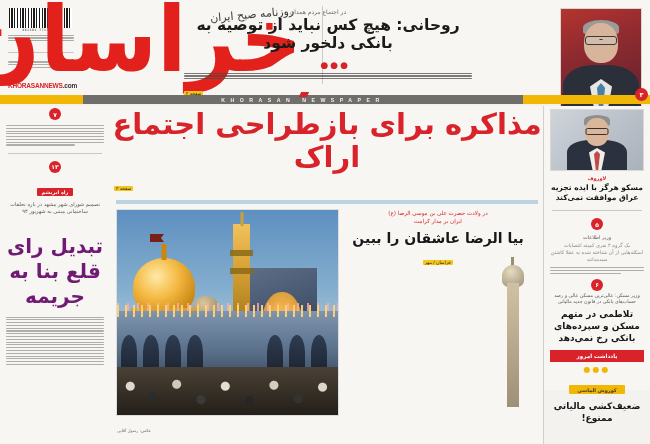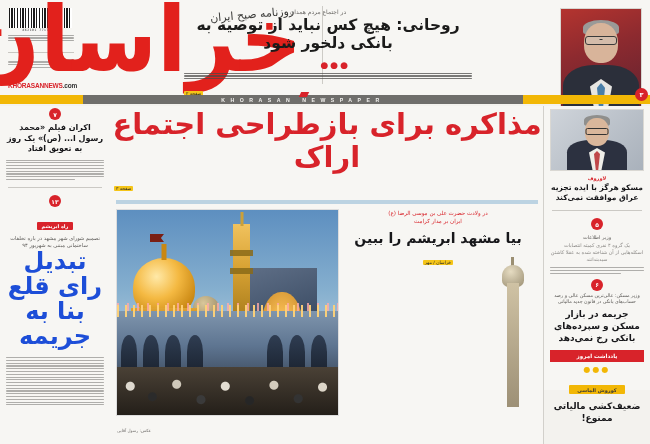--- a/index.html
+++ b/index.html
@@ -189,22 +189,22 @@
   }
   .hr{height:1px;background:#cbc9c4;margin:7px 2px;}
   .tag-red{
     display:inline-block;background:#d8232a;color:#fff;font-size:5px;
     padding:1px 5px;border-radius:1px;font-weight:bold;
   }
   .kicker-sm{
     font-size:5.2px;line-height:7px;color:#5d5b58;text-align:center;margin-top:3px;
   }
   .bighead-left{
-    font-size:24px;line-height:25px;font-weight:bold;color:#1d4ed8;
-    text-align:center;letter-spacing:-1px;margin-top:0;
+    font-size:20px;line-height:25px;font-weight:bold;color:#701a75;
+    text-align:center;letter-spacing:-1px;margin-top:19px;
   }
 
   
   .c-kicker{
     font-size:8.5px;color:#3c3b39;text-align:center;margin-top:4px;font-weight:bold;
   }
   .c-head{
     font-size:29px;line-height:33px;font-weight:bold;color:#d8232a;
     text-align:center;letter-spacing:-1.4px;margin-top:2px;
   }
@@ -460,21 +460,20 @@
 
   <div class="yellowbar">
     <div class="grey"></div>
     <div class="wordmark">KHORASAN NEWSPAPER</div>
     <div class="tick"></div>
   </div>
 
   <div class="col-left rtl">
 
     <div class="numbadge">۷</div>
-    <div class="brief-head">اکران فیلم «محمد رسول ا... (ص)» یک روز به تعویق افتاد</div>
     <div class="lines tiny" style="margin-top:5px;">
       <i></i>
         <i></i>
         <i></i>
         <i></i>
         <i></i>
         <i></i>
         <i></i>
         <i style="width:70%;margin-right:30%"></i>
     </div>
@@ -524,21 +523,21 @@
 
     <div class="blue-rule"></div>
 
     <div class="photo-area">
 
       <div class="cap-sky"></div>
 
       <div class="cap-block">
         <div class="cap-kicker">در ولادت حضرت علی بن موسی الرضا (ع)</div>
         <div class="cap-kicker">ایران بر مدار کرامت</div>
-        <div class="cap-head">بیا مشهد ابریشم را ببین</div>
+        <div class="cap-head">بیا الرضا عاشقان را ببین</div>
         <div class="cap-src">
           <span class="pageref">خراسان / مهر</span>
         </div>
       </div>
 
       <div class="mini-minaret">
         <div class="spire"></div>
         <div class="cap"></div>
         <div class="shaft"></div>
       </div>
@@ -597,21 +596,21 @@
     <div class="r-sub" style="margin-top:0;">اسکله‌هایی از آن شناخته شده به عقلا کاشتن سید‌بندانند</div>
     <div class="lines tiny" style="margin-top:4px;">
       <i></i>
         <i></i>
         <i style="width:75%;margin-right:25%"></i>
     </div>
 
     <div class="numbadge" style="margin-top:5px;">۶</div>
     <div class="r-kicker">وزیر مسکن: عالی‌ترین مسکن عالی و رصد</div>
     <div class="r-kicker" style="margin-top:0;">حساب‌های بانکی در قانون جدید مالیاتی</div>
-    <div class="r-head-lg">جریمه در بازار مسکن و سپرده‌های بانکی رخ نمی‌دهد</div>
+    <div class="r-head-lg">تلاطمی در متهم مسکن و سپرده‌های بانکی رخ نمی‌دهد</div>
 
     <div class="redbar">یادداشت امروز</div>
 
     <div class="dots-y">●●●</div>
 
     <div class="tagwrap">
       <span class="yellowtag">کوروش الماسی</span>
     </div>
 
     <div class="r-head-lg" style="margin-top:4px;">ضعیف‌کشی مالیاتی ممنوع!</div>

